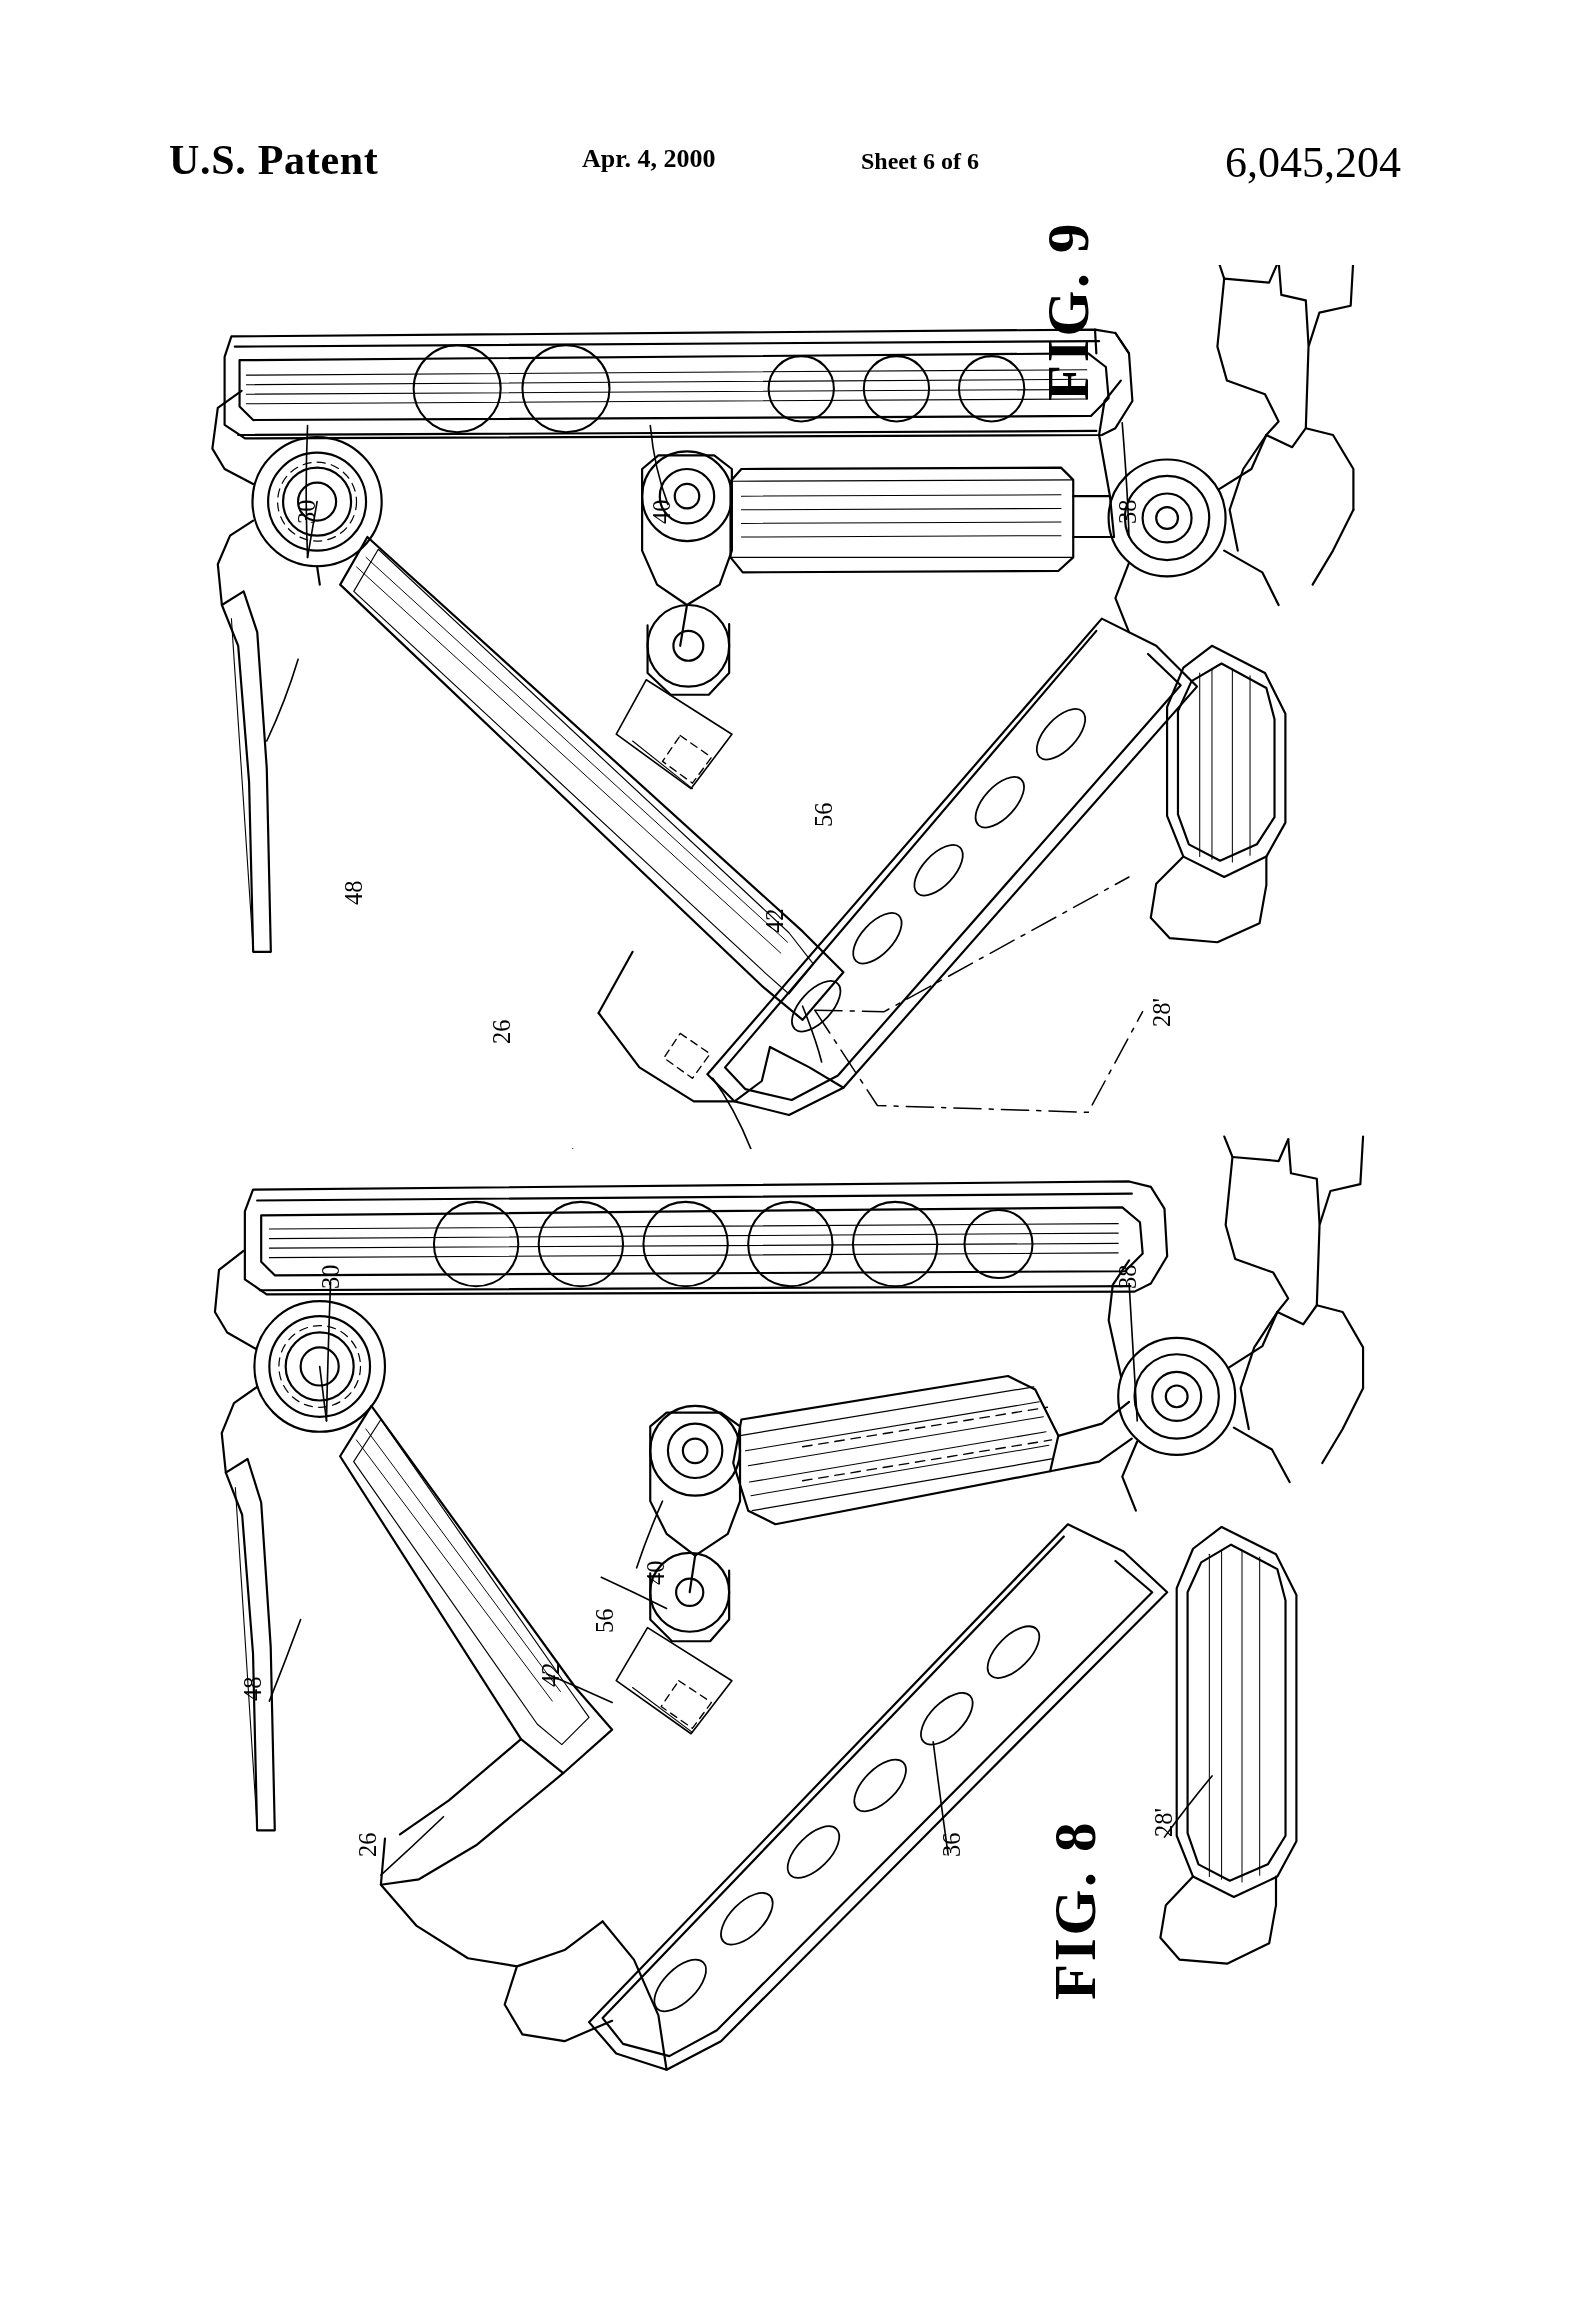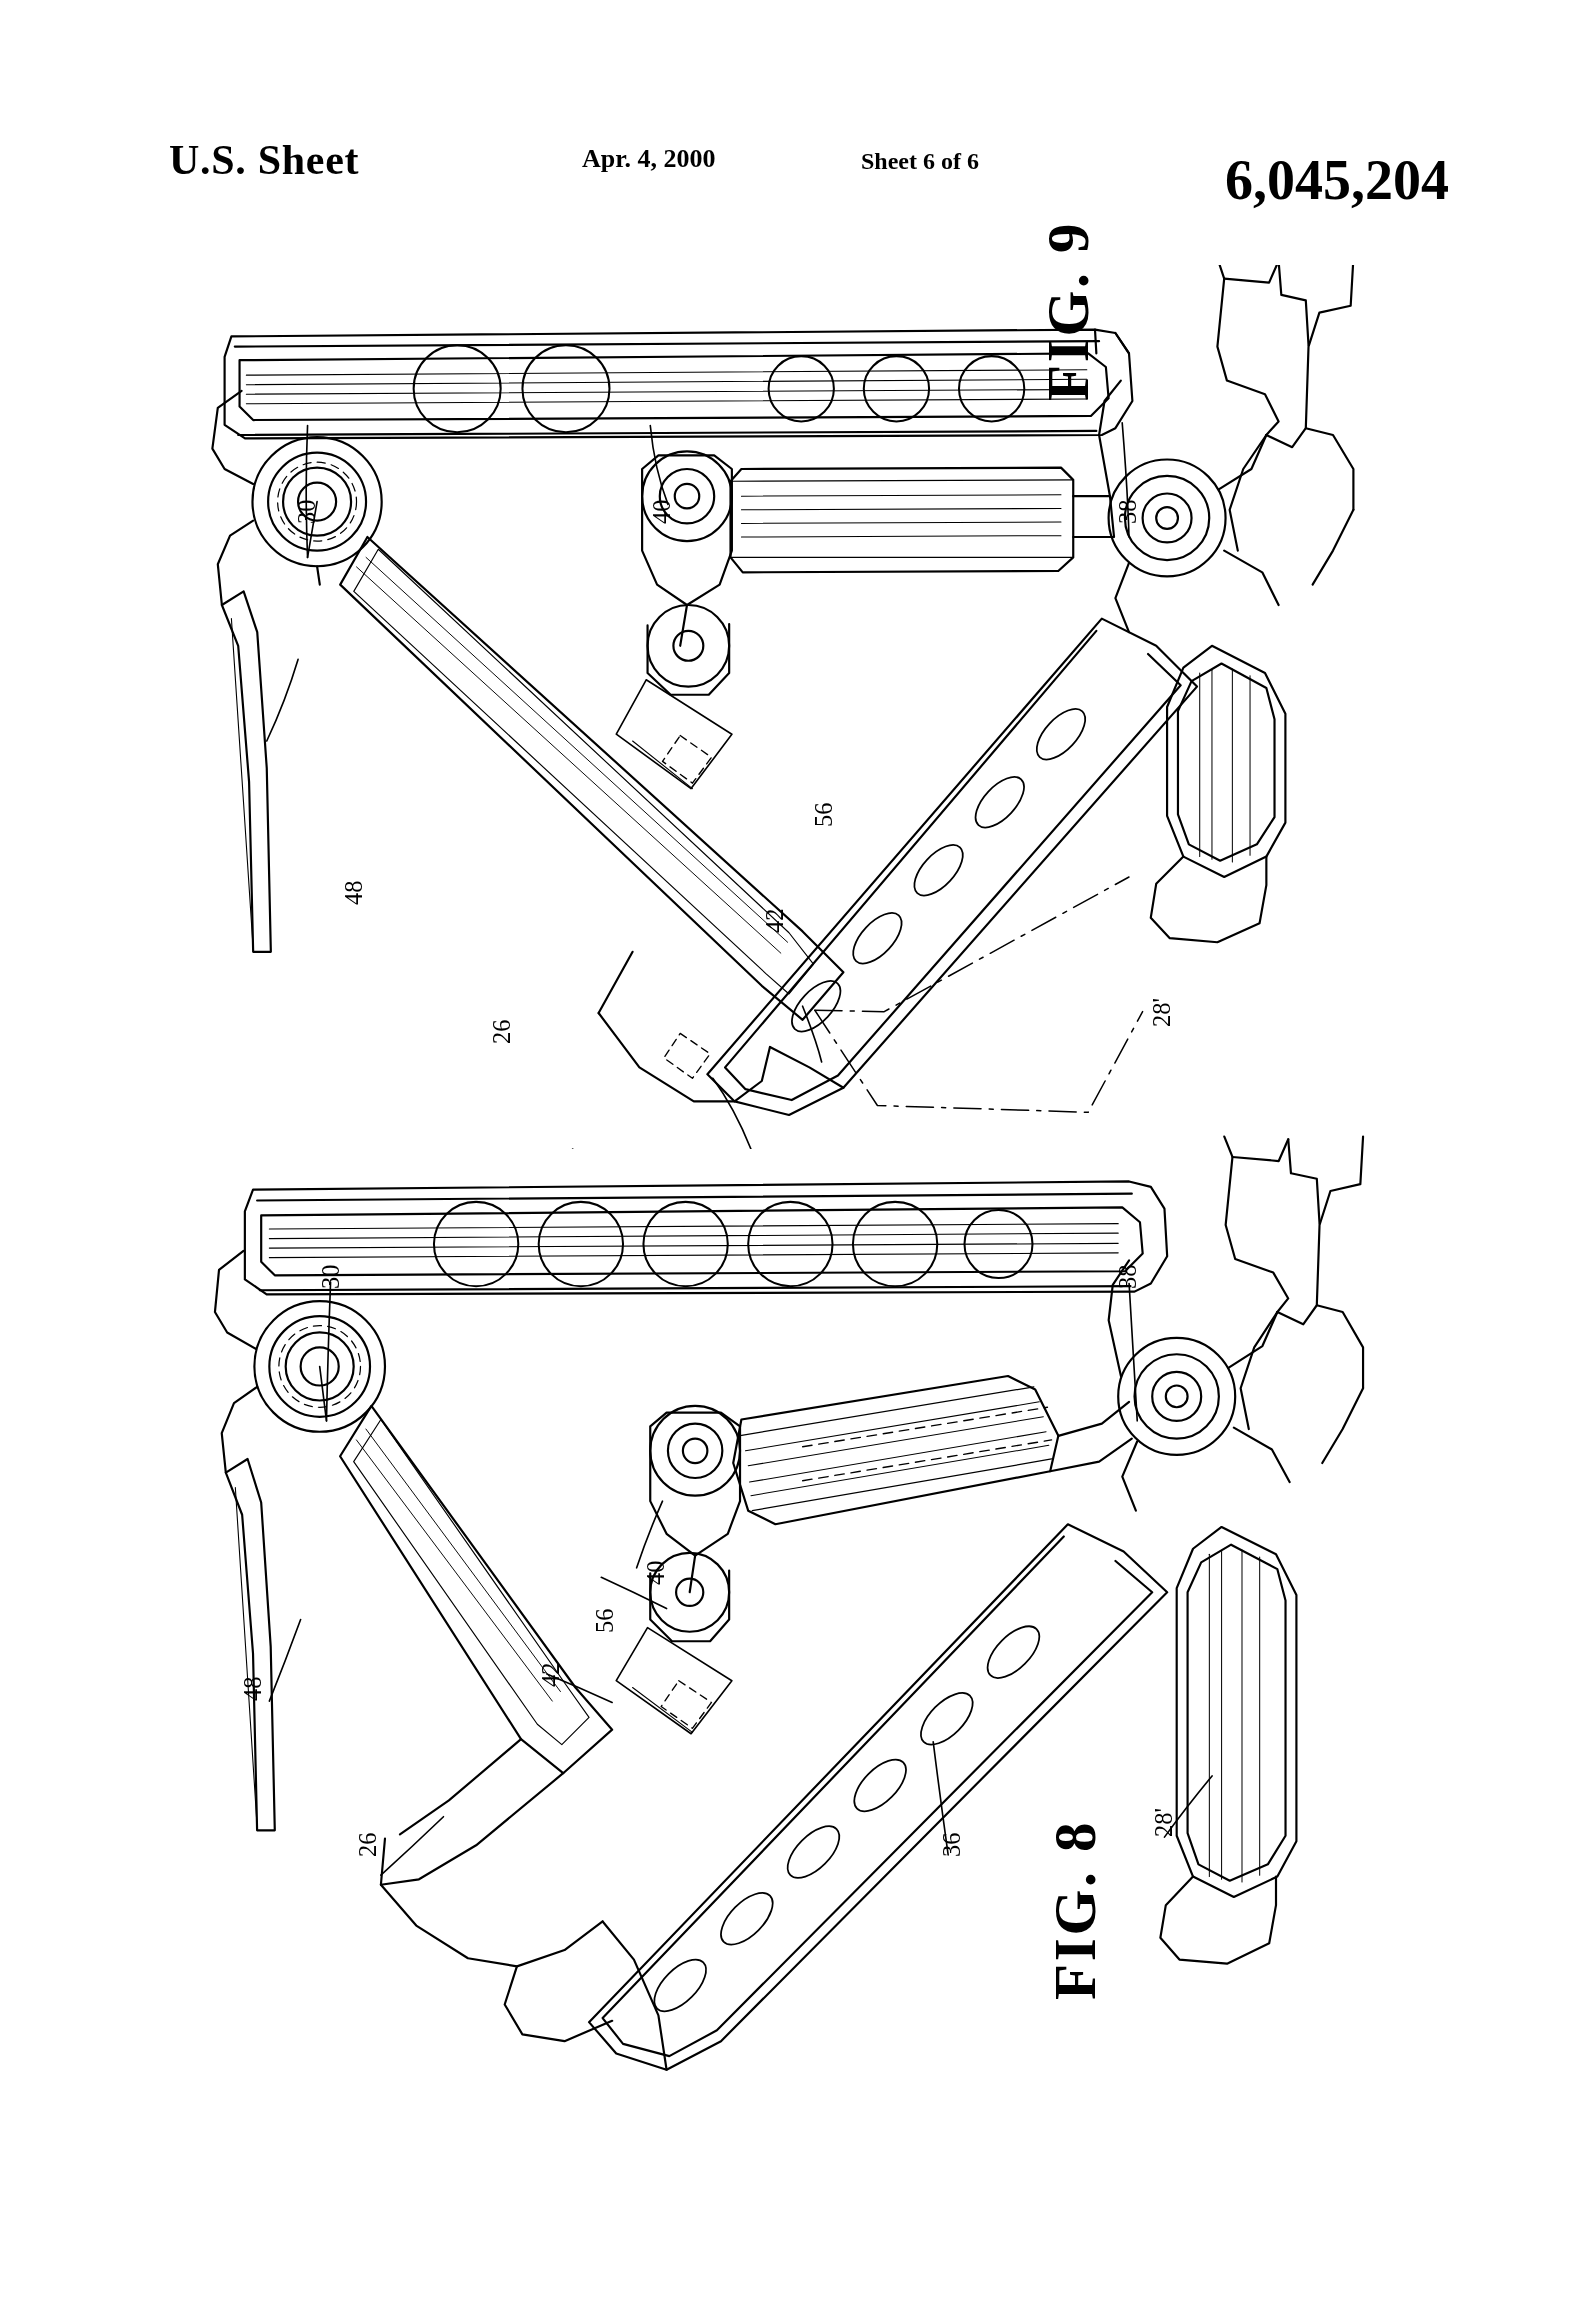--- a/index.html
+++ b/index.html
@@ -45,23 +45,23 @@
     position: absolute;
     left: 861px;
     top: 12.2px;
     font-size: 24px;
     font-weight: bold;
     white-space: nowrap;
   }
   #patent-header .hdr-number {
     position: absolute;
     left: 1225px;
-    top: 12px;
-    font-size: 56px;
-    font-weight: bold;
+    top: 1px;
+    font-size: 44px;
+    font-weight: normal;
     white-space: nowrap;
   }
 
   
   .figure-area {
     position: absolute;
     left: 0;
   }
   #figure-9 { top: 265px;  width: 1578px; height: 884px; }
   #figure-8 { top: 1116px; width: 1578px; height: 1143px; }
@@ -89,21 +89,21 @@
     font-size: 24.5px;
     transform: rotate(-90deg);
     transform-origin: left top;
     white-space: nowrap;
   }
 </style>
 </head>
 <body>
 
 <div id="patent-header">
-  <div class="hdr-title">U.S. Sheet</div>
+  <div class="hdr-title">U.S. Patent</div>
   <div class="hdr-date">Apr. 4, 2000</div>
   <div class="hdr-sheet">Sheet 6 of 6</div>
   <div class="hdr-number">6,045,204</div>
 </div>
 
 <div class="figure-area" id="figure-9">
   <svg class="fig-svg" width="1578" height="884" viewBox="0 0 2320 1300">
     <g fill="none" stroke="#000" stroke-width="3.2" stroke-linejoin="round" stroke-linecap="round">
 
       <path d="M330 135 L340 105 L1610 95 L1640 100 L1660 130 L1665 200 L1640 240 L1620 250 L360 255 L330 235 Z"></path>

